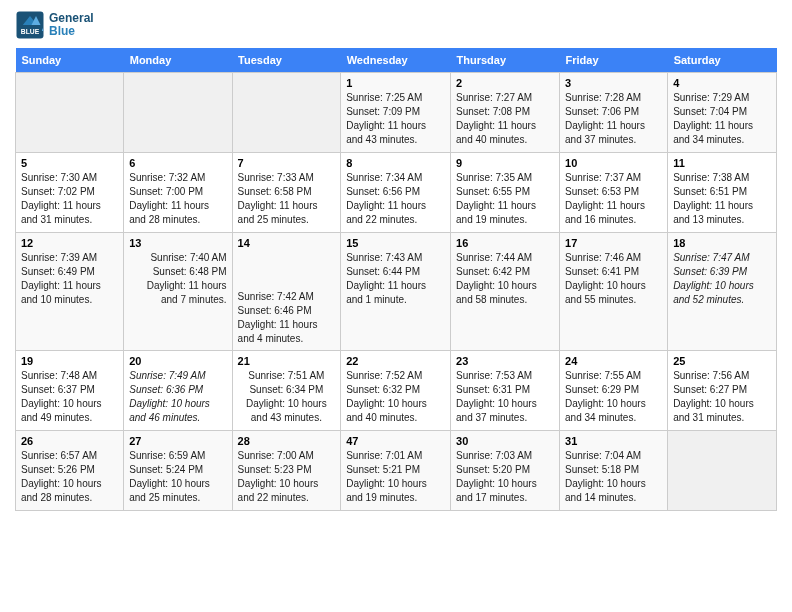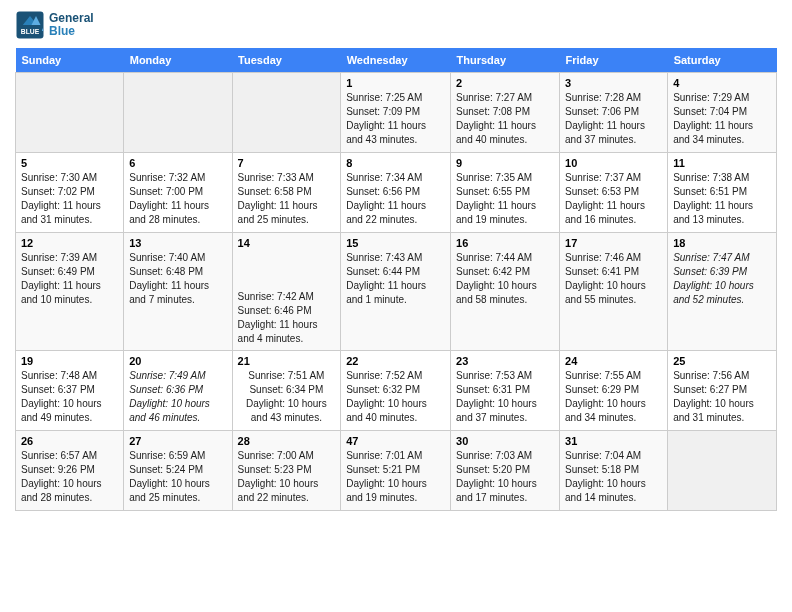--- a/index.html
+++ b/index.html
@@ -201,21 +201,21 @@
         </tr>
         <tr>
           <td>
             <span class="day-num">12</span>
             <div class="day-info" style="white-space: pre-line;">Sunrise: 7:39 AM
 Sunset: 6:49 PM
 Daylight: 11 hours and 10 minutes.</div>
           </td>
           <td>
             <span class="day-num">13</span>
-            <div class="day-info" style="white-space: pre-line;">Sunrise: 7:40 AM
+            <div class="day-info" style="white-space: pre-line; text-align: right;">Sunrise: 7:40 AM
 Sunset: 6:48 PM
 Daylight: 11 hours and 7 minutes.</div>
           </td>
           <td>
             <span class="day-num">14</span>
             <div class="day-info" style="white-space: pre-line; margin-top: 41px;">Sunrise: 7:42 AM
 Sunset: 6:46 PM
 Daylight: 11 hours and 4 minutes.</div>
           </td>
           <td>
@@ -284,21 +284,21 @@
             <span class="day-num">25</span>
             <div class="day-info" style="white-space: pre-line;">Sunrise: 7:56 AM
 Sunset: 6:27 PM
 Daylight: 10 hours and 31 minutes.</div>
           </td>
         </tr>
         <tr>
           <td>
             <span class="day-num">26</span>
             <div class="day-info" style="white-space: pre-line;">Sunrise: 6:57 AM
-Sunset: 9:26 PM
+Sunset: 5:26 PM
 Daylight: 10 hours and 28 minutes.</div>
           </td>
           <td>
             <span class="day-num">27</span>
             <div class="day-info" style="white-space: pre-line;">Sunrise: 6:59 AM
 Sunset: 5:24 PM
 Daylight: 10 hours and 25 minutes.</div>
           </td>
           <td>
             <span class="day-num">28</span>

